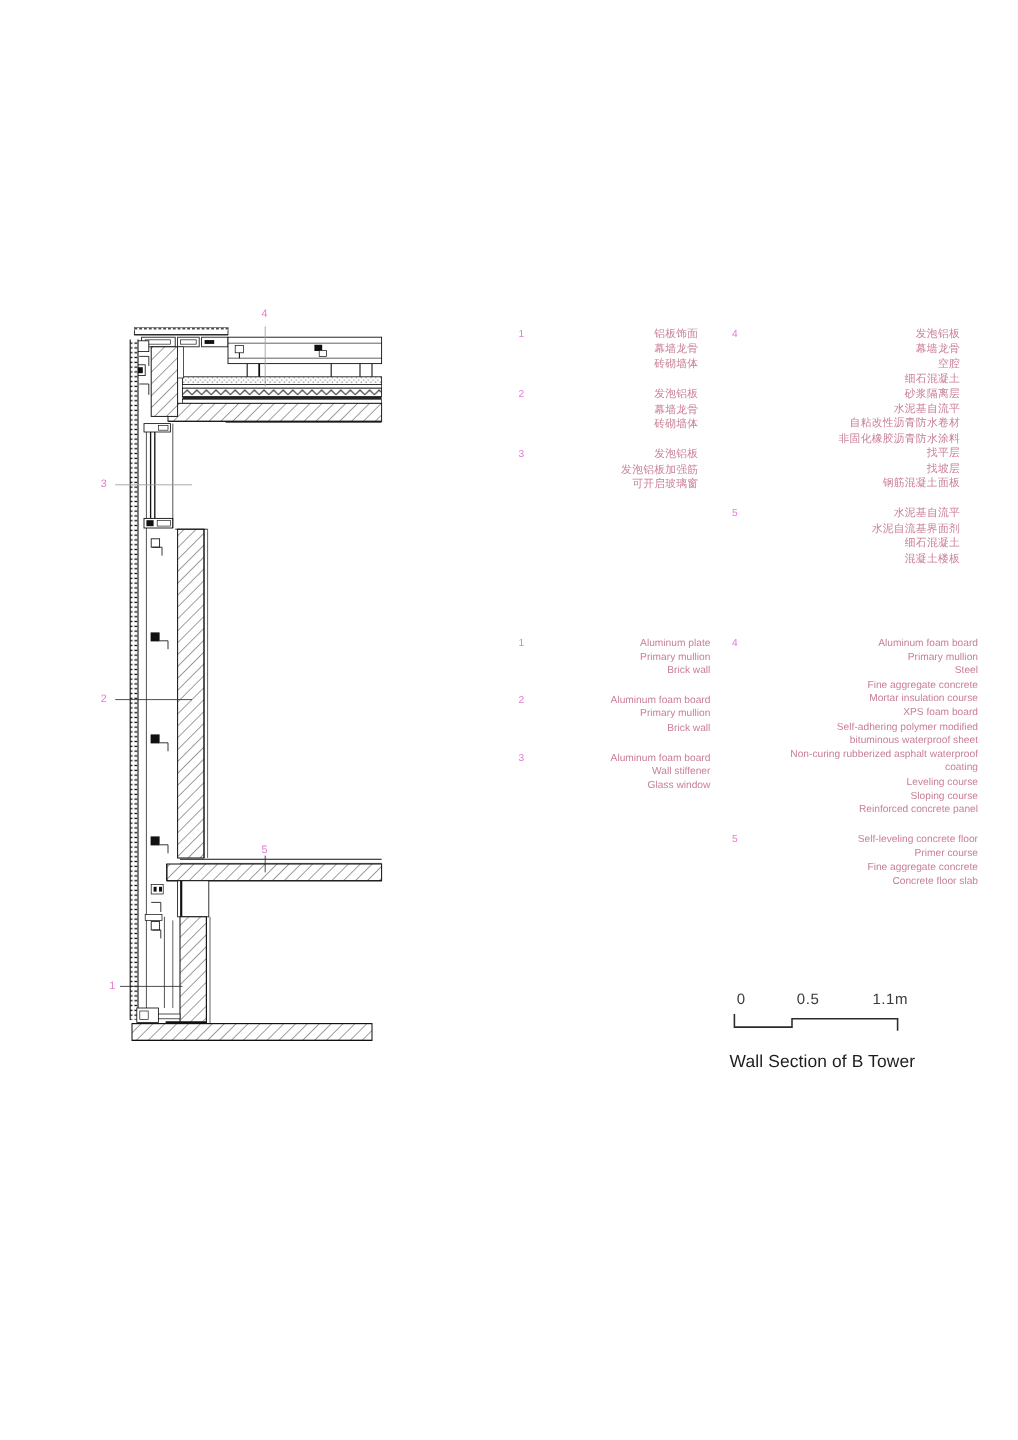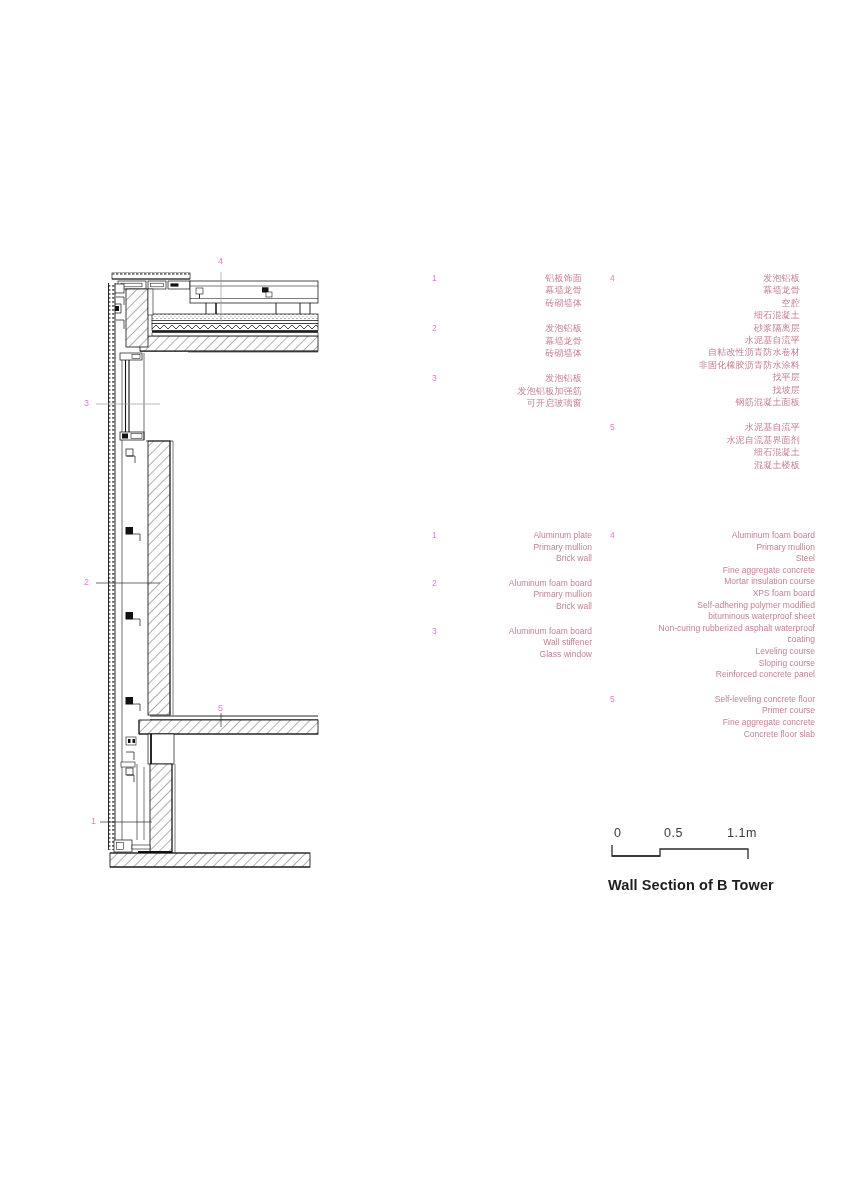--- a/index.html
+++ b/index.html
@@ -34,21 +34,21 @@
   }
 
   
   #scalebar{position:absolute;left:608px;top:820px;width:200px;height:50px;}
   .scalenum{
     position:absolute;font-size:12.5px;color:#3a3a3a;
     font-family:"Liberation Sans",sans-serif;letter-spacing:.5px;
   }
   #title{
     position:absolute;left:608px;top:877px;
-    font-size:14.5px;font-weight:700;color:#1d1d1d;
+    font-size:14.5px;font-weight:400;color:#1d1d1d;
     font-family:"Liberation Sans",sans-serif;letter-spacing:.1px;
     white-space:nowrap;
   }
 </style>
 </head>
 <body>
 
 <div class="sheet">
 
   <svg id="drawing" viewBox="0 0 848 1200" width="848" height="1200">

